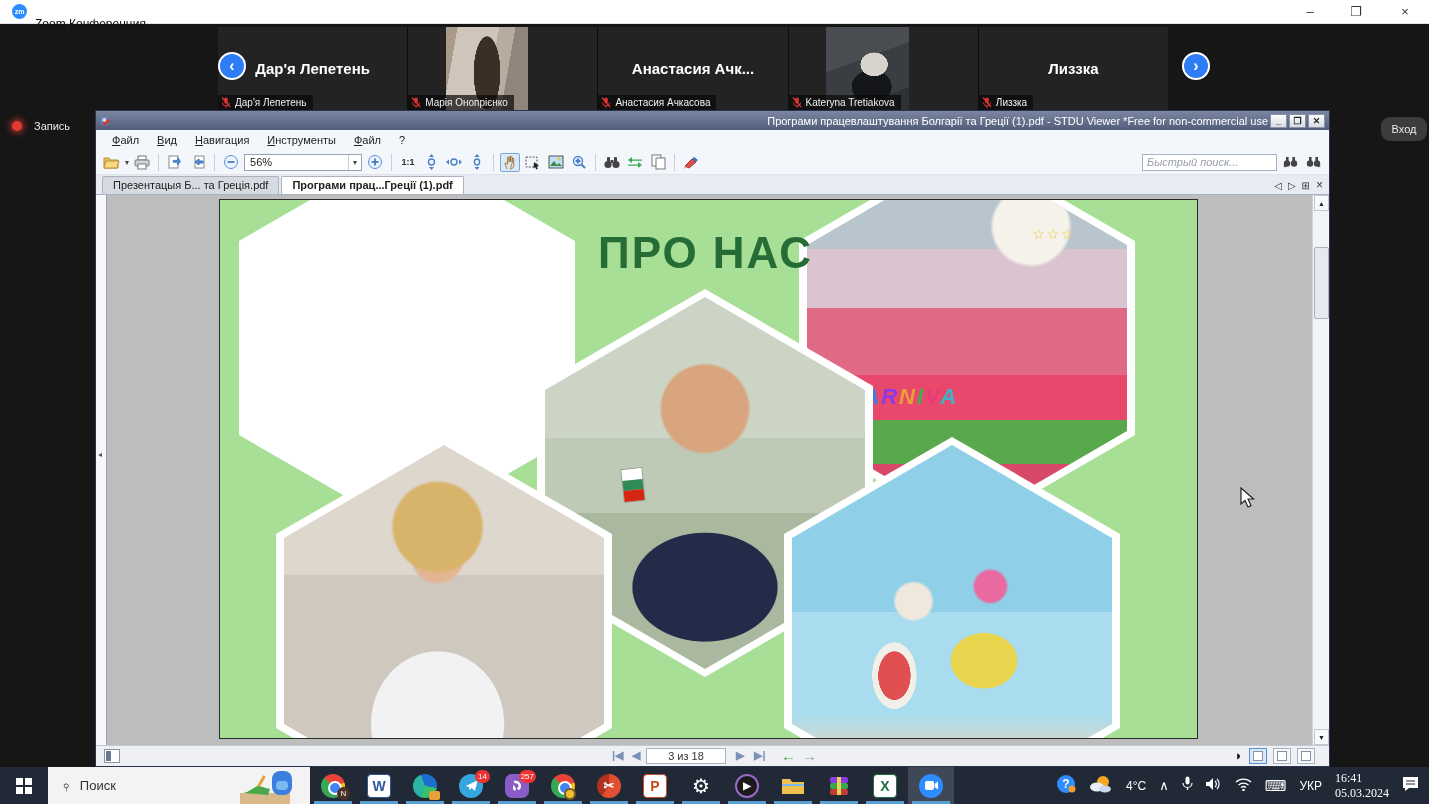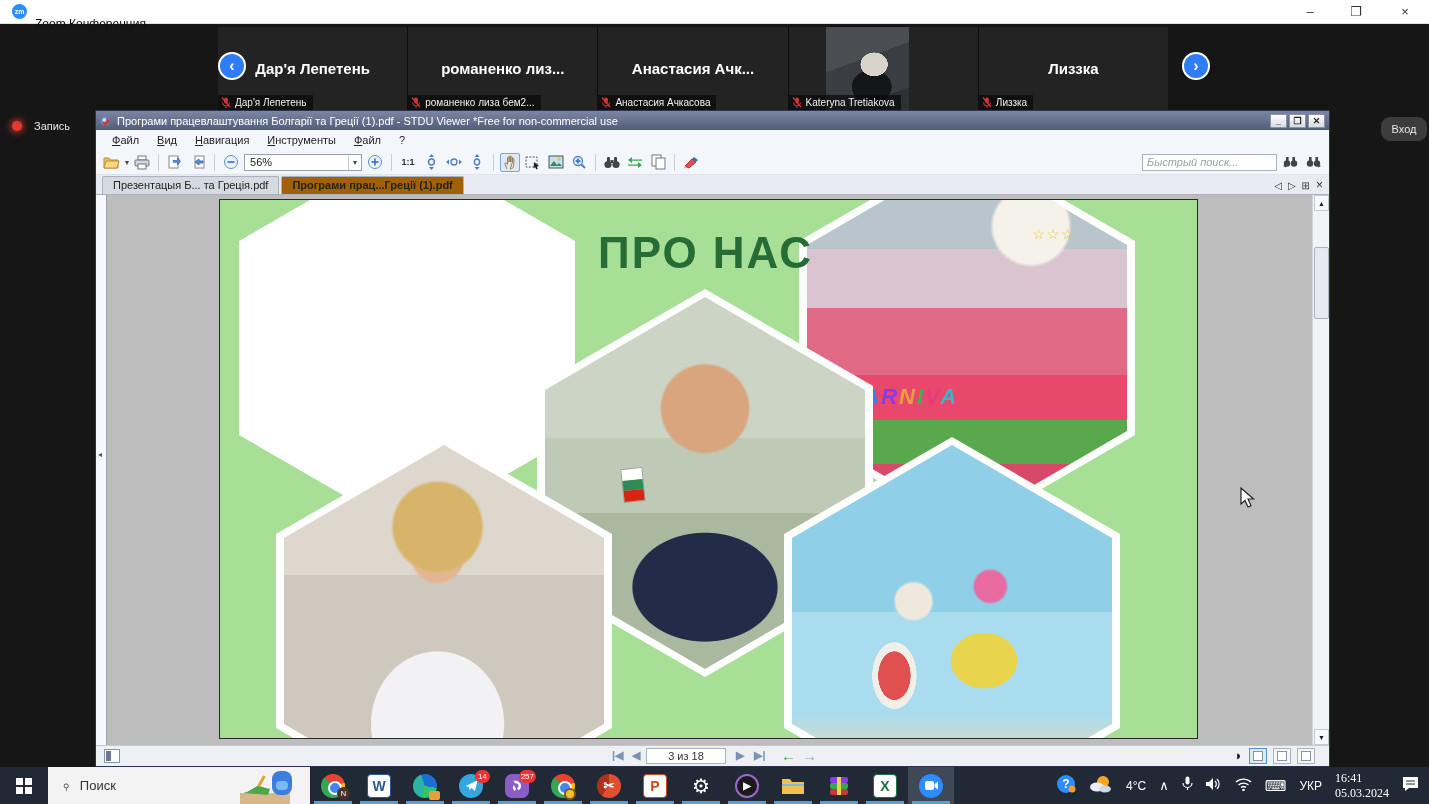--- a/index.html
+++ b/index.html
@@ -29,40 +29,40 @@
      radial-gradient(ellipse 36px 30px at 55% 72%, #14161a 0 55%, rgba(0,0,0,0) 56%),
      linear-gradient(160deg, #4a4d52 0 40%, #3a3d42 40% 80%, #2e3134 80%); }
   .navcircle { position:absolute; width:28px; height:28px; border-radius:50%; background:#2e7cf6; border:2px solid #fff; color:#fff; display:flex; align-items:center; justify-content:center; font-size:16px; font-weight:bold; line-height:1; }
 
   .record-pill { position:absolute; left:12px; top:120px; display:flex; align-items:center; gap:12px; color:#e8e8e8; font-size:11px; }
   .recdot { width:10px; height:10px; border-radius:50%; background:#e23b2e; box-shadow:0 0 6px 2px rgba(226,59,46,0.7); }
   .login-btn { position:absolute; left:1381px; top:117px; width:46px; height:24px; background:#3c3c3c; border-radius:9px; color:#e8e8e8; font-size:11px; display:flex; align-items:center; justify-content:center; }
 
   
   .stdu { position:absolute; left:95px; top:110px; width:1235px; height:657px; background:#f3f6fb; border:1px solid #2a3350; display:flex; flex-direction:column; }
-  .stdu-titlebar { height:19px; background:linear-gradient(#7b87a2,#525e79); display:flex; align-items:center; color:#fff; font-size:11px; padding:0 4px; flex:0 0 auto; }
+  .stdu-titlebar { height:19px; background:linear-gradient(#7b87a2,#525e79); display:flex; align-items:center; color:#fff; font-size:11px; padding:0 4px; flex:0 0 auto;text-align:right; }
   .stdu-appicon { width:12px; height:12px; margin-right:5px; position:relative; }
   .stdu-title-text { flex:1; white-space:nowrap; overflow:hidden; }
   .stdu-ctrl { width:17px; height:14px; background:linear-gradient(#fdfdfd,#d8dce3); border:1px solid #8a93a5; font-size:9px; color:#222; display:flex; align-items:center; justify-content:center; margin-left:2px; font-weight:bold; }
   .stdu-menubar { height:20px; display:flex; align-items:center; gap:2px; padding:10px 8px; font-size:11px; color:#222; flex:0 0 auto; background:#f3f6fb; }
   .menu-item { padding:2px 8px; display:inline-block; }
   .menu-item::first-letter { text-decoration:underline; }
   .stdu-toolbar { height:25px; display:flex; align-items:center; padding:0 6px; gap:3px; flex:0 0 auto; background:#f3f6fb; border-bottom:1px solid #dfe4ec; }
   .ticon { width:20px; height:19px; display:flex; align-items:center; justify-content:center; border-radius:2px; }
   .ticon svg { display:block; }
   .ticon.sel { background:#dce9f7; border:1px solid #7aa6d8; }
   .tsep { width:1px; height:17px; background:#c9ced8; margin:0 3px; }
   .zoomcombo { width:118px; height:17px; background:#fff; border:1px solid #9aa2b2; display:flex; align-items:center; font-size:11px; color:#222; padding-left:5px; }
   .zoomcombo .arrow { margin-left:auto; border-left:1px solid #c9ced8; width:13px; height:100%; display:flex; align-items:center; justify-content:center; font-size:8px; color:#444; }
   .one2one { font-size:9px; font-weight:bold; color:#333; letter-spacing:0; }
   .qsearch { margin-left:auto; width:135px; height:17px; border:1px solid #aab1bf; background:#fff; font-size:11px; font-style:italic; color:#333; padding:0 4px; font-family:"Liberation Sans", sans-serif; }
   .qsearch::placeholder { color:#9aa0aa; }
   .stdu-tabbar { height:20px; background:#e8ecf2; border-bottom:1px solid #aab1bf; display:flex; align-items:flex-end; padding-left:6px; flex:0 0 auto; position:relative; }
   .tab { font-size:11px; padding:2px 10px 3px; border:1px solid #aab1bf; border-bottom:none; background:#d6dae1; color:#222; margin-right:2px; border-radius:2px 2px 0 0; white-space:nowrap; }
-  .tab.active { background:#a16207; font-weight:bold; }
+  .tab.active { background:#ffffff; font-weight:bold; }
   .tabbar-icons { position:absolute; right:6px; top:3px; display:flex; gap:6px; font-size:10px; color:#333; align-items:center; }
   .stdu-content { position:relative; flex:1; background:#bdbdbd; overflow:hidden; }
   .splitter { position:absolute; left:0; top:0; bottom:0; width:11px; background:#f6f8fb; border-right:1px solid #9aa2b2; }
   .splitter .gr { position:absolute; left:2px; top:255px; font-size:8px; color:#555; }
   .vscroll { position:absolute; right:0; top:0; bottom:0; width:17px; background:#f2f3f6; border-left:1px solid #cfd4dc; }
   .varrow { position:absolute; left:1px; width:15px; height:16px; background:#f6f8fb; border:1px solid #c3c9d3; font-size:7px; color:#222; display:flex; align-items:center; justify-content:center; }
   .vthumb { position:absolute; left:1px; top:52px; width:15px; height:72px; background:#e6eaf0; border:1px solid #aab1bf; border-radius:2px; }
   .page { position:absolute; left:123px; top:4px; width:979px; height:540px; background:#a7df97; border:1px solid #2a2a2a; overflow:hidden; }
   .slide-title { position:absolute; left:378px; top:28px; width:230px; font-size:44px; font-weight:bold; color:#256d34; letter-spacing:2px; white-space:nowrap; }
 
@@ -149,31 +149,31 @@
               <rect x="3.2" y="0.5" width="3.6" height="6" rx="1.8" fill="#d33"></rect>
               <path d="M1.5 5.5a3.5 3.5 0 0 0 7 0" stroke="#d33" fill="none"></path>
               <line x1="5" y1="9" x2="5" y2="11" stroke="#d33"></line>
               <line x1="1" y1="0.5" x2="9" y2="10" stroke="#d33" stroke-width="1.3"></line>
             </svg>
           </span>
           <span>Дар'я Лепетень</span>
         </div>
     </div>
     <div class="tile">
-      <div class="bigname">романенко лиз...</div>
+      <div class="photo-maria" style="position:absolute; left:38px; top:0; width:82px; height:83px;"></div>
       <div class="plabel">
           <span class="micmute">
             <svg width="10" height="11" viewBox="0 0 10 11">
               <rect x="3.2" y="0.5" width="3.6" height="6" rx="1.8" fill="#d33"></rect>
               <path d="M1.5 5.5a3.5 3.5 0 0 0 7 0" stroke="#d33" fill="none"></path>
               <line x1="5" y1="9" x2="5" y2="11" stroke="#d33"></line>
               <line x1="1" y1="0.5" x2="9" y2="10" stroke="#d33" stroke-width="1.3"></line>
             </svg>
           </span>
-          <span>романенко лиза бем2...</span>
+          <span>Марія Онопрієнко</span>
         </div>
     </div>
     <div class="tile">
       <div class="bigname">Анастасия  Ачк...</div>
       <div class="plabel">
           <span class="micmute">
             <svg width="10" height="11" viewBox="0 0 10 11">
               <rect x="3.2" y="0.5" width="3.6" height="6" rx="1.8" fill="#d33"></rect>
               <path d="M1.5 5.5a3.5 3.5 0 0 0 7 0" stroke="#d33" fill="none"></path>
               <line x1="5" y1="9" x2="5" y2="11" stroke="#d33"></line>

